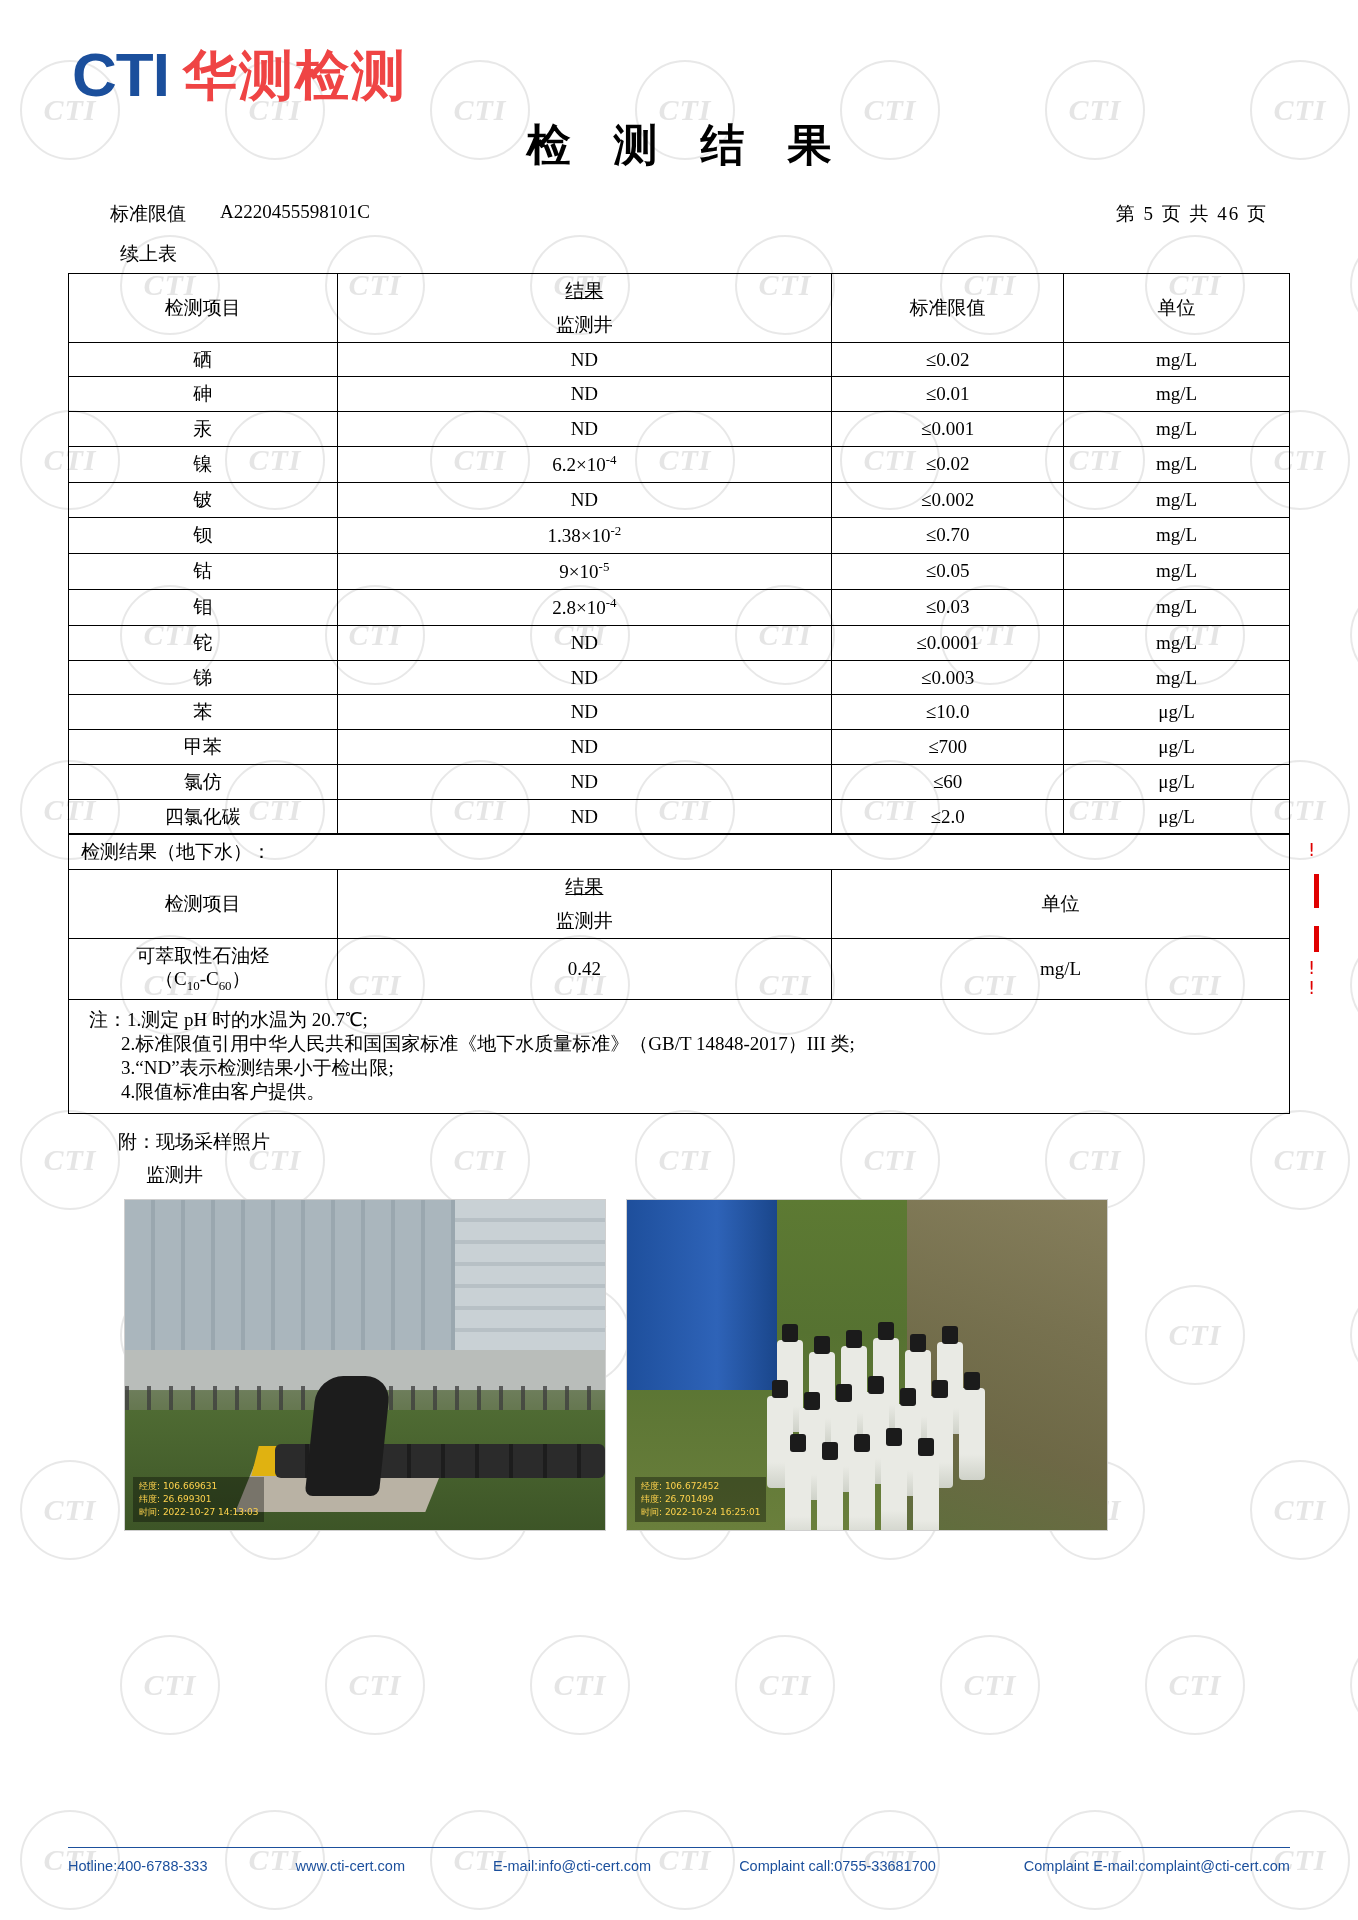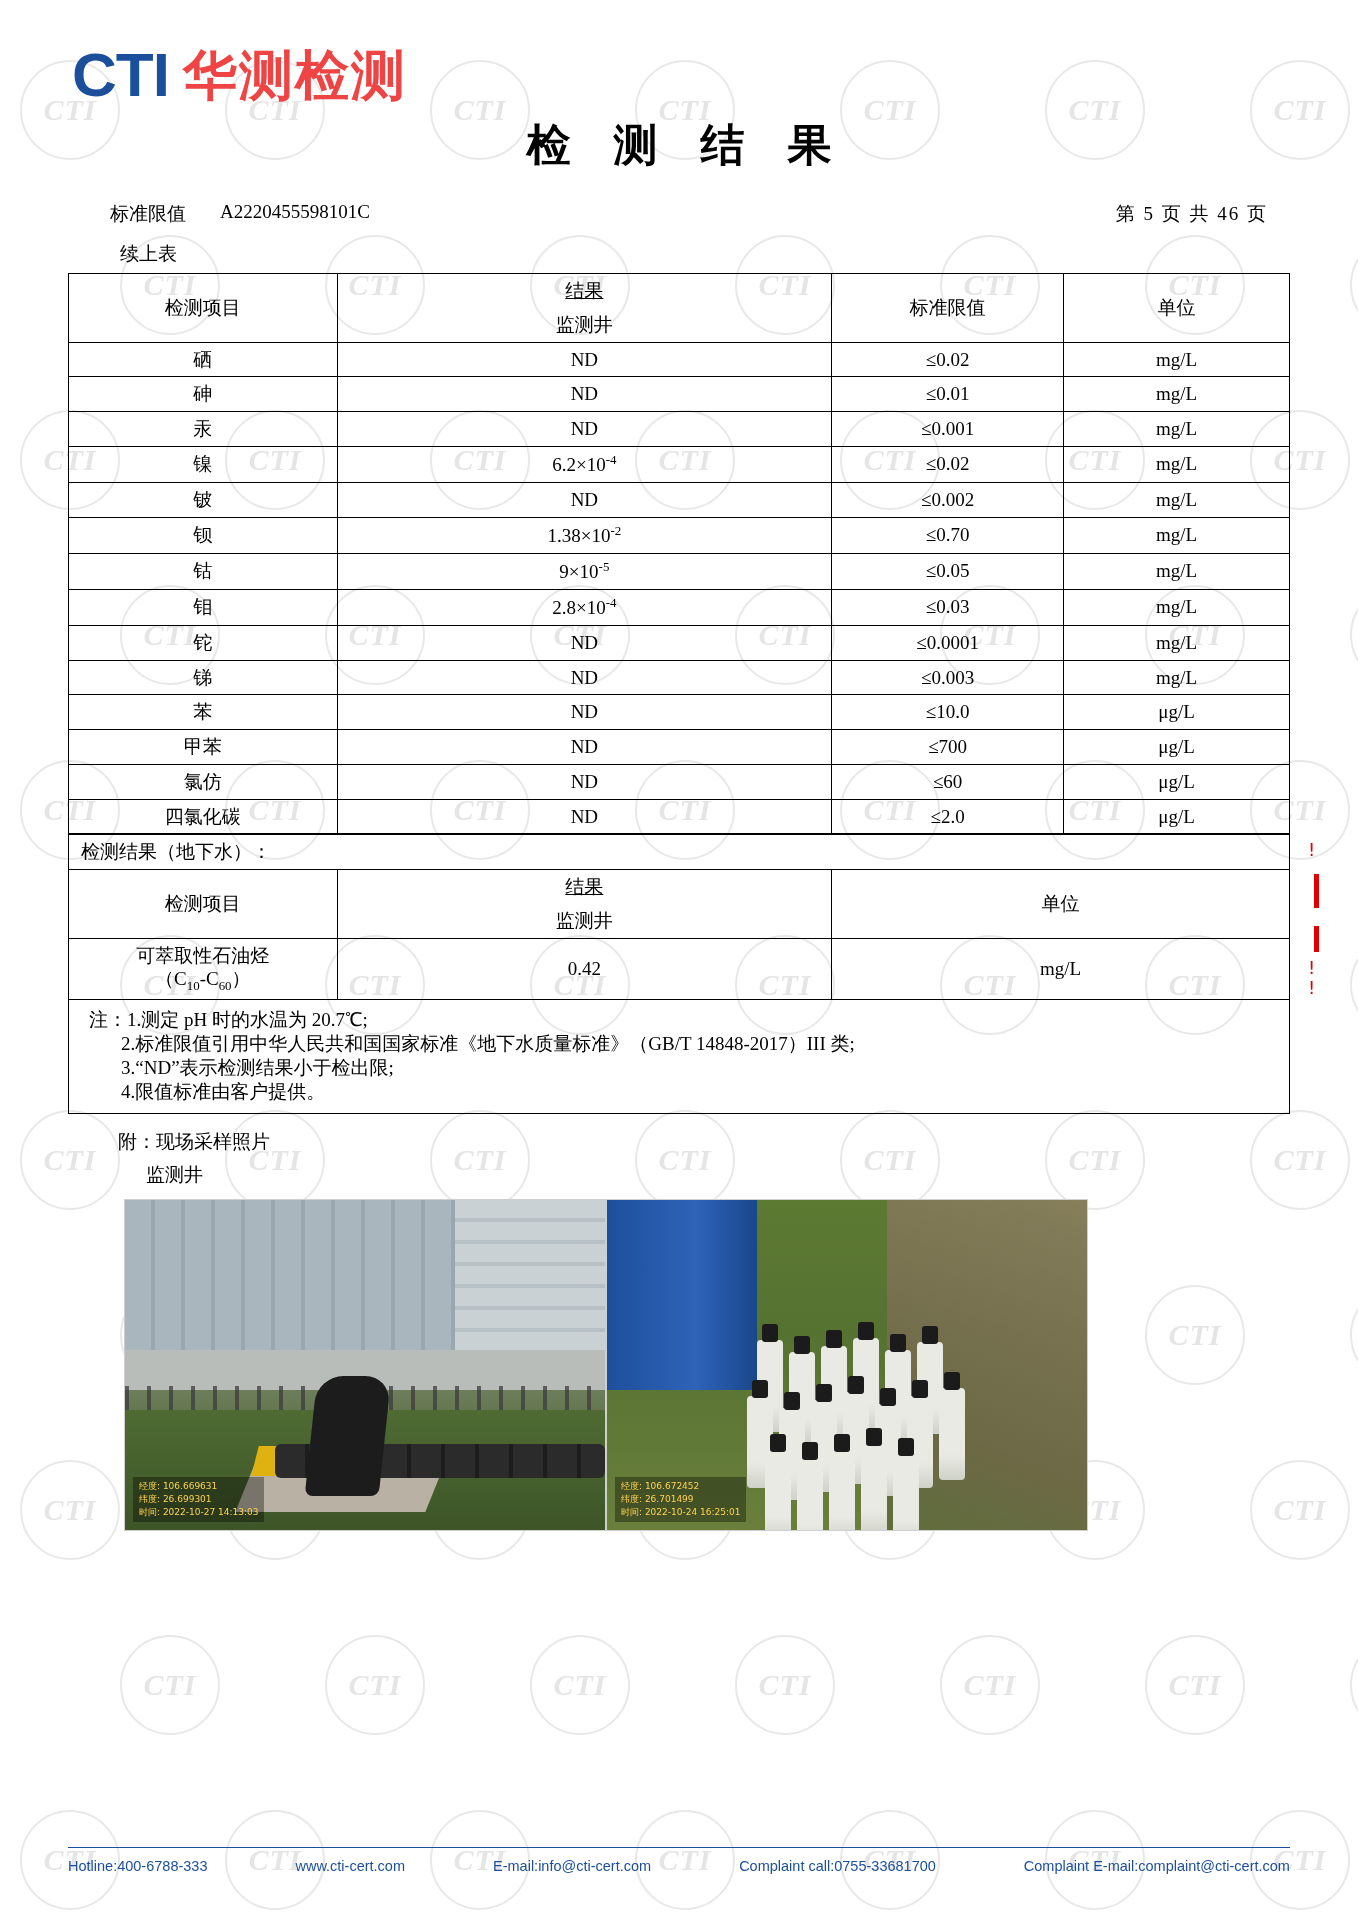--- a/index.html
+++ b/index.html
@@ -157,20 +157,21 @@
     margin-top: 12px;
     font-size: 19px;
     margin-left: 50px;
     line-height: 1.7;
   }
   .attach .sub { margin-left: 28px; }
 
   .photos {
     margin-top: 8px;
     display: flex;
+    gap: 20px;
     padding-left: 56px;
   }
   .photo {
     position: relative;
     width: 480px;
     height: 330px;
     overflow: hidden;
     border: 1px solid #cfcfcf;
   }
   

